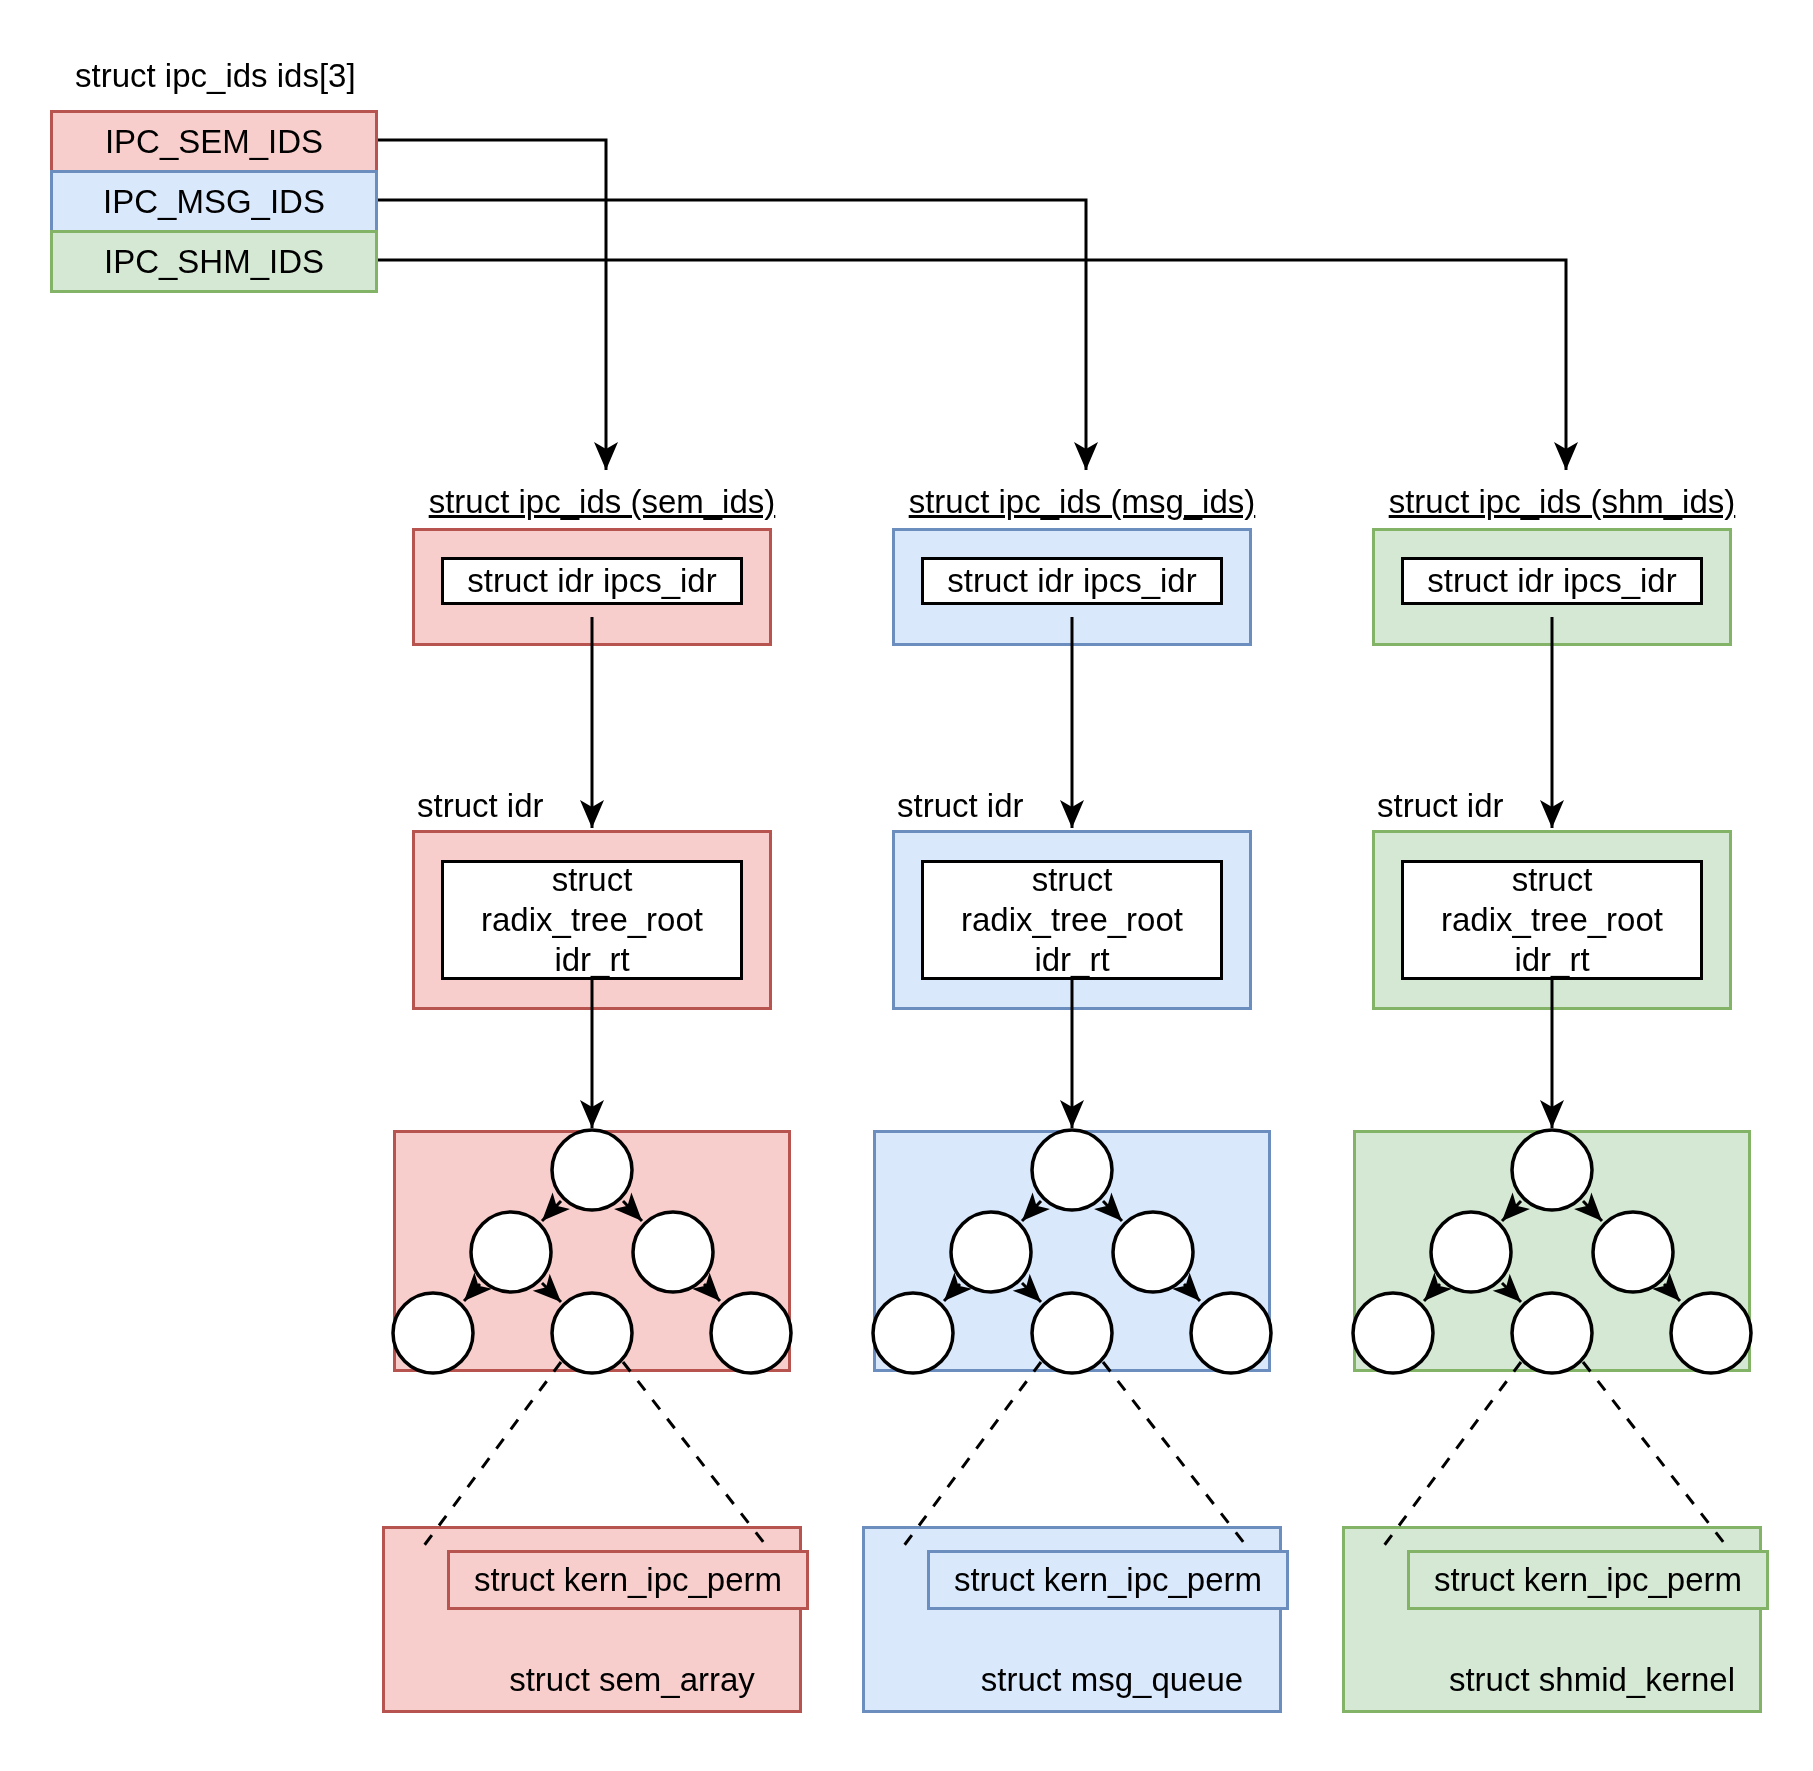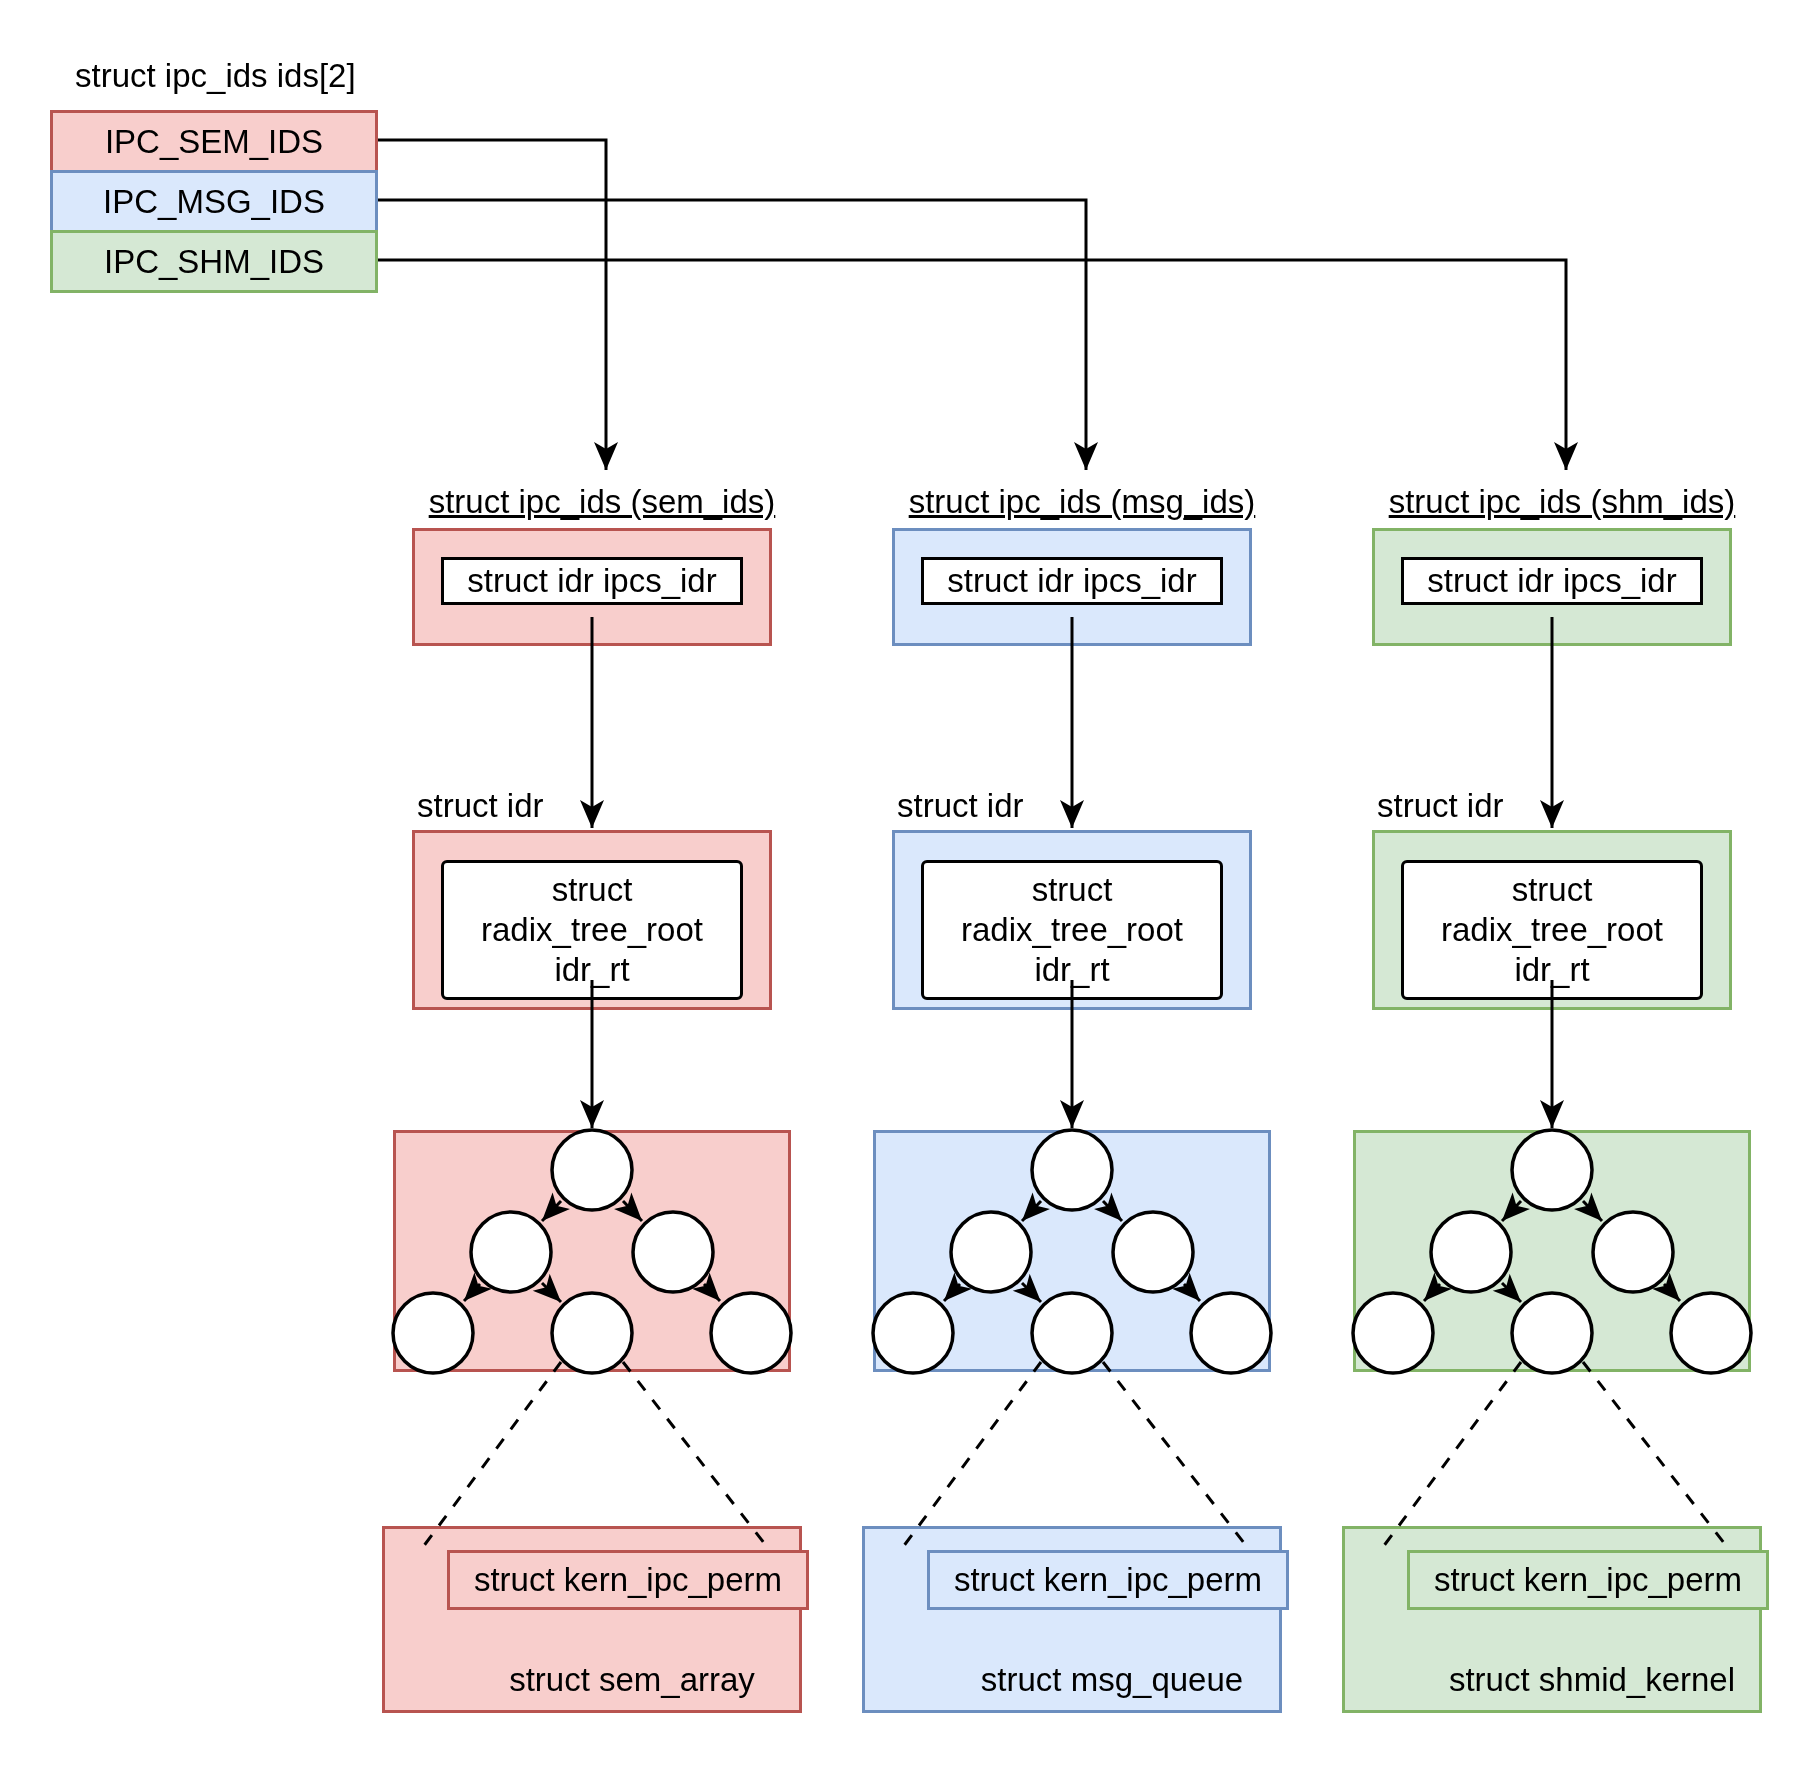--- a/index.html
+++ b/index.html
@@ -40,42 +40,42 @@
   .wbox {
     position:absolute; box-sizing:border-box;
     background:var(--node-fill,#fff); border:3px solid var(--line,#000);
     display:flex; align-items:center; justify-content:center; text-align:center;
   }
   .label1 { position:absolute; left:392px; top:482px; width:420px; text-align:center;text-decoration:underline; }
   .box1   { left:412px; top:528px; width:360px; height:118px; }
   .inner1 { left:441px; top:557px; width:302px; height:48px; }
   .idr-label { position:absolute; left:417px; top:786px; }
   .box2   { left:412px; top:830px; width:360px; height:180px; }
-  .inner2 { left:441px; top:860px; width:302px; height:140px;border-radius:6px; }
+  .inner2 { left:441px; top:860px; width:302px; height:120px; }
   .inner2 .t { white-space:pre-line; }
   .treebox { left:393px; top:1130px; width:398px; height:242px; }
   .box3   { left:382px; top:1526px; width:420px; height:187px; }
   .inner3 {
     position:absolute; left:411px; top:1550px; width:362px; height:60px;
     box-sizing:border-box; border:3px solid var(--stroke); background:var(--fill);
     display:flex; align-items:center; justify-content:center;margin-left:36px;
   }
   .label3 { position:absolute; left:382px; top:1660px; width:500px; text-align:center; }
 
   .overlay { position:absolute; left:0; top:0; pointer-events:none; }
   .ln  { stroke:var(--line,#000); stroke-width:3; fill:none; }
   .lnc { stroke:var(--line,#000); stroke-width:3.5; fill:var(--node-fill,#fff); }
   .dash { stroke:var(--line,#000); stroke-width:3; fill:none; stroke-dasharray:12 12; }
 </style>
 </head>
 <body>
 
 <div class="canvas">
 
-  <div class="t ids-title">struct ipc_ids ids[2]</div>
+  <div class="t ids-title">struct ipc_ids ids[3]</div>
   <div>
     <div class="stack-row col-red" style="top:110px">
       <span class="t">IPC_SEM_IDS</span>
     </div>
     <div class="stack-row col-blue" style="top:170px">
       <span class="t">IPC_MSG_IDS</span>
     </div>
     <div class="stack-row col-green" style="top:230px">
       <span class="t">IPC_SHM_IDS</span>
     </div>

